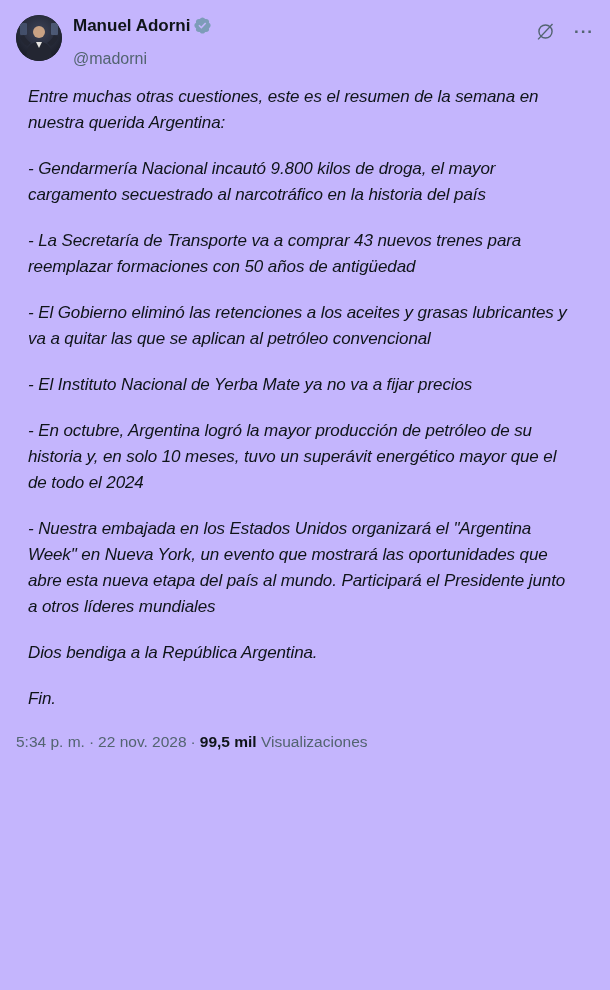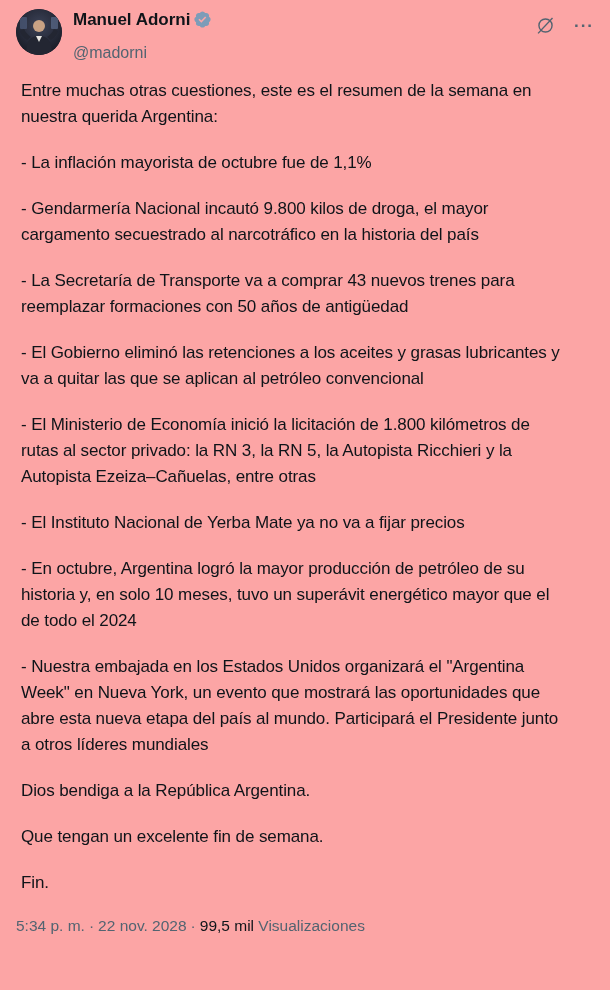--- a/index.html
+++ b/index.html
@@ -1,19 +1,19 @@
 <!DOCTYPE html>
 <html><head>
 <meta charset="utf-8">
 <style>
   html,body{margin:0;padding:0;background:#ffffff;}
   .tweet{
     width:610px;height:990px;box-sizing:border-box;
-    background:#fca5a5;overflow:hidden;
-    padding:0 16px;
+    background:#c4b5fd;overflow:hidden;
+    padding:6px 16px;
     font-family:"Liberation Sans","DejaVu Sans",sans-serif;
     -webkit-font-smoothing:antialiased;
   }
   
   .tweet-header{display:flex;align-items:flex-start;padding-top:9px;}
   .avatar{
     width:46px;height:46px;border-radius:50%;overflow:hidden;flex:0 0 auto;
     background:#1d2030;cursor:pointer;
   }
   .avatar svg{display:block;width:46px;height:46px;}
@@ -23,27 +23,27 @@
   .badge{width:19px;height:19px;flex:0 0 auto;display:inline-block;}
   .handle{font-size:16px;color:#536471;line-height:20px;margin-top:13px;}
   .header-actions{display:flex;align-items:center;gap:18px;padding-top:6px;color:#536471;}
   .icon-btn{background:none;border:none;padding:0;margin:0;color:#536471;cursor:pointer;display:flex;align-items:center;}
   .more-glyph{font-size:17px;font-weight:700;letter-spacing:1px;color:#536471;line-height:10px;}
   
   .tweet-body{
     margin-top:15px;
     font-size:17px;line-height:26px;color:#0f1419;letter-spacing:-0.1px;
   }
-  .tweet-body p{margin:0 0 20px 5px;white-space:pre-line;}
+  .tweet-body p{margin:0 0 20px 12px;white-space:pre-line;font-style:italic;}
   
   .tweet-footer{
     font-size:15.5px;color:#536471;line-height:20px;margin-top:0;
     white-space:nowrap;
   }
-  .views-count{font-weight:400;color:#0f1419;}
+  .views-count{font-weight:700;color:#0f1419;}
   .sep{padding:0 4px;}
 </style>
 </head>
 <body>
 
 <article class="tweet">
 
   <header class="tweet-header">
     <div class="avatar">
       <svg viewBox="0 0 46 46">
@@ -88,40 +88,35 @@
       </button>
       <button class="icon-btn" aria-label="More">
         <span class="more-glyph">···</span>
       </button>
     </div>
   </header>
 
   <div class="tweet-body">
     <p>Entre muchas otras cuestiones, este es el resumen de la semana en
 nuestra querida Argentina:</p>
-    <p>- La inflación mayorista de octubre fue de 1,1%</p>
     <p>- Gendarmería Nacional incautó 9.800 kilos de droga, el mayor
 cargamento secuestrado al narcotráfico en la historia del país</p>
     <p>- La Secretaría de Transporte va a comprar 43 nuevos trenes para
 reemplazar formaciones con 50 años de antigüedad</p>
     <p>- El Gobierno eliminó las retenciones a los aceites y grasas lubricantes y
 va a quitar las que se aplican al petróleo convencional</p>
-    <p>- El Ministerio de Economía inició la licitación de 1.800 kilómetros de
-rutas al sector privado: la RN 3, la RN 5, la Autopista Ricchieri y la
-Autopista Ezeiza–Cañuelas, entre otras</p>
     <p>- El Instituto Nacional de Yerba Mate ya no va a fijar precios</p>
     <p>- En octubre, Argentina logró la mayor producción de petróleo de su
 historia y, en solo 10 meses, tuvo un superávit energético mayor que el
 de todo el 2024</p>
     <p>- Nuestra embajada en los Estados Unidos organizará el "Argentina
 Week" en Nueva York, un evento que mostrará las oportunidades que
 abre esta nueva etapa del país al mundo. Participará el Presidente junto
 a otros líderes mundiales</p>
     <p>Dios bendiga a la República Argentina.</p>
-    <p>Que tengan un excelente fin de semana.</p>
     <p>Fin.</p>
   </div>
 
   <footer class="tweet-footer">
     <span>5:34 p. m.</span><span class="sep">·</span><span>22 nov. 2028</span><span class="sep">·</span><span class="views-count">99,5 mil</span> <span>Visualizaciones</span>
   </footer>
 
 </article>
 
 </body></html>

